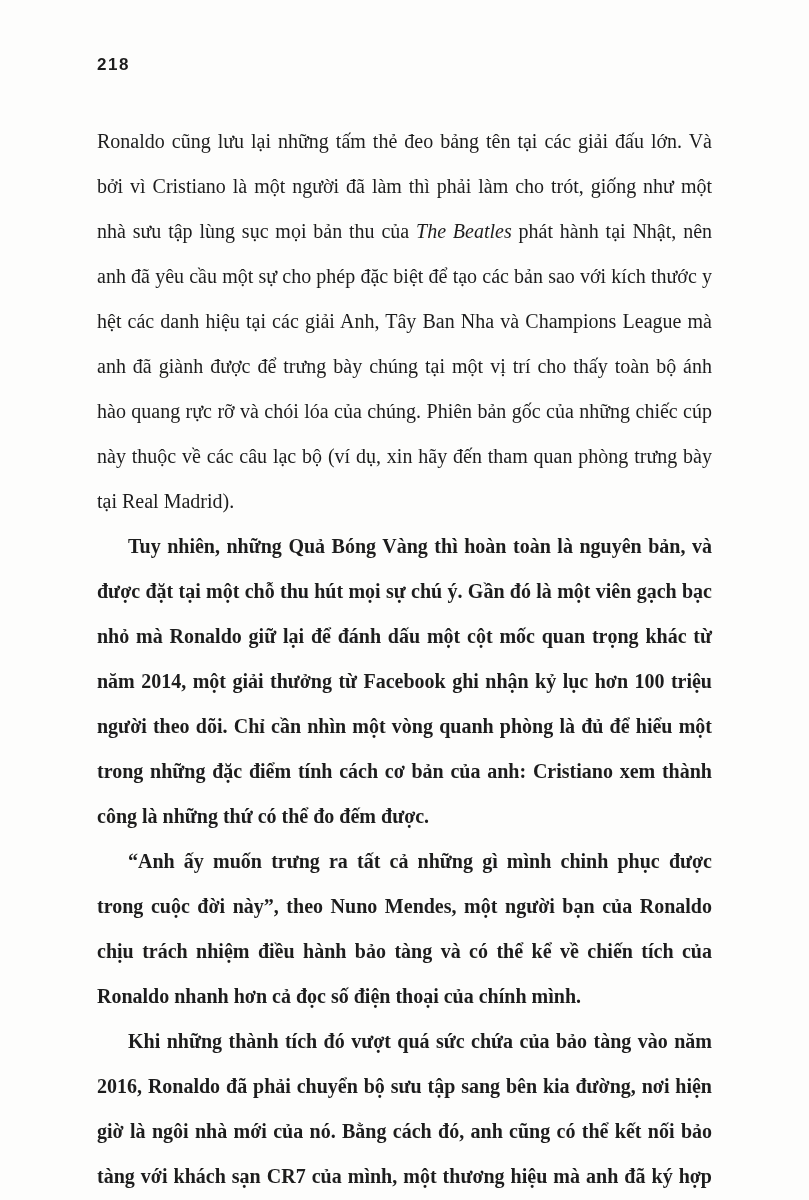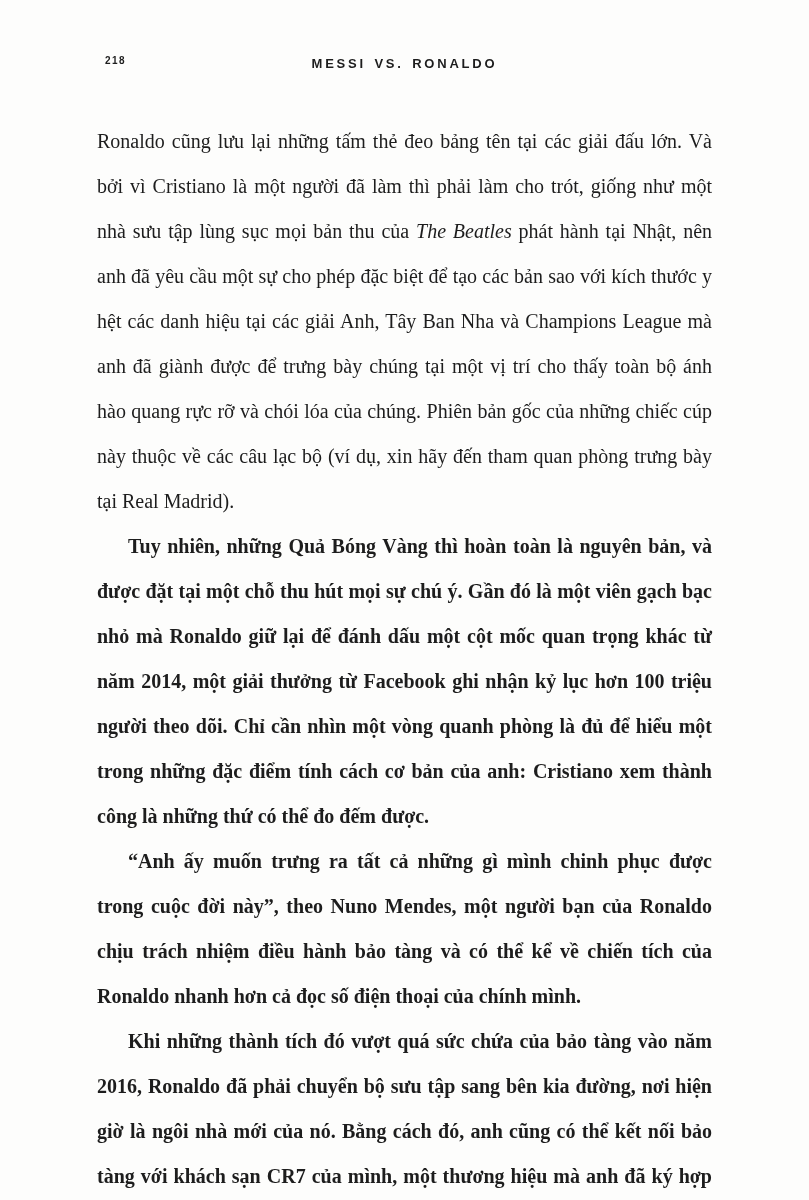--- a/index.html
+++ b/index.html
@@ -20,25 +20,25 @@
     height: 1200px;
     padding: 55px 97px 0 97px;
   }
   .running-header {
     position: relative;
     height: 20px;
     margin-bottom: 44px;
   }
   .page-number {
     position: absolute;
-    left: 8px;
+    left: 0;
     top: 0;
     font-family: "Liberation Sans", sans-serif;
     font-weight: 700;
-    font-size: 10px;
+    font-size: 17px;
     letter-spacing: 1.5px;
   }
   .running-title {
     position: absolute;
     left: 0;
     right: 0;
     top: 1px;
     text-align: center;
     font-family: "Liberation Sans", sans-serif;
     font-weight: 700;
@@ -63,21 +63,20 @@
   .italic {
     font-style: italic;
   }
 </style>
 </head>
 <body>
 
 <div class="page">
   <header class="running-header">
     <span class="page-number">218</span>
-    <span class="running-title">MESSI VS. RONALDO</span>
   </header>
 
   <main class="text-block">
       <p class="para"><span>Ronaldo cũng lưu lại những tấm thẻ đeo bảng tên tại các giải đấu lớn. Và bởi vì Cristiano là một người đã làm thì phải làm cho trót, giống như một nhà sưu tập lùng sục mọi bản thu của </span><span class="italic">The Beatles</span><span> phát hành tại Nhật, nên anh đã yêu cầu một sự cho phép đặc biệt để tạo các bản sao với kích thước y hệt các danh hiệu tại các giải Anh, Tây Ban Nha và Champions League mà anh đã giành được để trưng bày chúng tại một vị trí cho thấy toàn bộ ánh hào quang rực rỡ và chói lóa của chúng. Phiên bản gốc của những chiếc cúp này thuộc về các câu lạc bộ (ví dụ, xin hãy đến tham quan phòng trưng bày tại Real Madrid).</span></p>
       <p class="para indent"><span>Tuy nhiên, những Quả Bóng Vàng thì hoàn toàn là nguyên bản, và được đặt tại một chỗ thu hút mọi sự chú ý. Gần đó là một viên gạch bạc nhỏ mà Ronaldo giữ lại để đánh dấu một cột mốc quan trọng khác từ năm 2014, một giải thưởng từ Facebook ghi nhận kỷ lục hơn 100 triệu người theo dõi. Chỉ cần nhìn một vòng quanh phòng là đủ để hiểu một trong những đặc điểm tính cách cơ bản của anh: Cristiano xem thành công là những thứ có thể đo đếm được.</span></p>
       <p class="para indent"><span>“Anh ấy muốn trưng ra tất cả những gì mình chinh phục được trong cuộc đời này”, theo Nuno Mendes, một người bạn của Ronaldo chịu trách nhiệm điều hành bảo tàng và có thể kể về chiến tích của Ronaldo nhanh hơn cả đọc số điện thoại của chính mình.</span></p>
       <p class="para indent"><span>Khi những thành tích đó vượt quá sức chứa của bảo tàng vào năm 2016, Ronaldo đã phải chuyển bộ sưu tập sang bên kia đường, nơi hiện giờ là ngôi nhà mới của nó. Bằng cách đó, anh cũng có thể kết nối bảo tàng với khách sạn CR7 của mình, một thương hiệu mà anh đã ký hợp đồng cho phép tập đoàn Pestana sử dụng hình ảnh của anh cho khách sạn hạng sang của họ. Các khách sạn khác sẽ mở ở Lisbon, Madrid và bên ngoài Quảng trường Thời đại ở New York. Tại khách sạn đầu tiên ở Funchal, những chiếc áo thi đấu có chữ ký treo khắp sảnh, những hình ảnh tóm tắt về các mốc son trong sự nghiệp của anh được trang trí khắp phòng, và thậm chí cả phong bì đựng thẻ từ cũng có dòng chữ “Sẵn sàng giành chiến thắng”. Bức tường của phòng</span></p>
     </main>
 </div>
 

